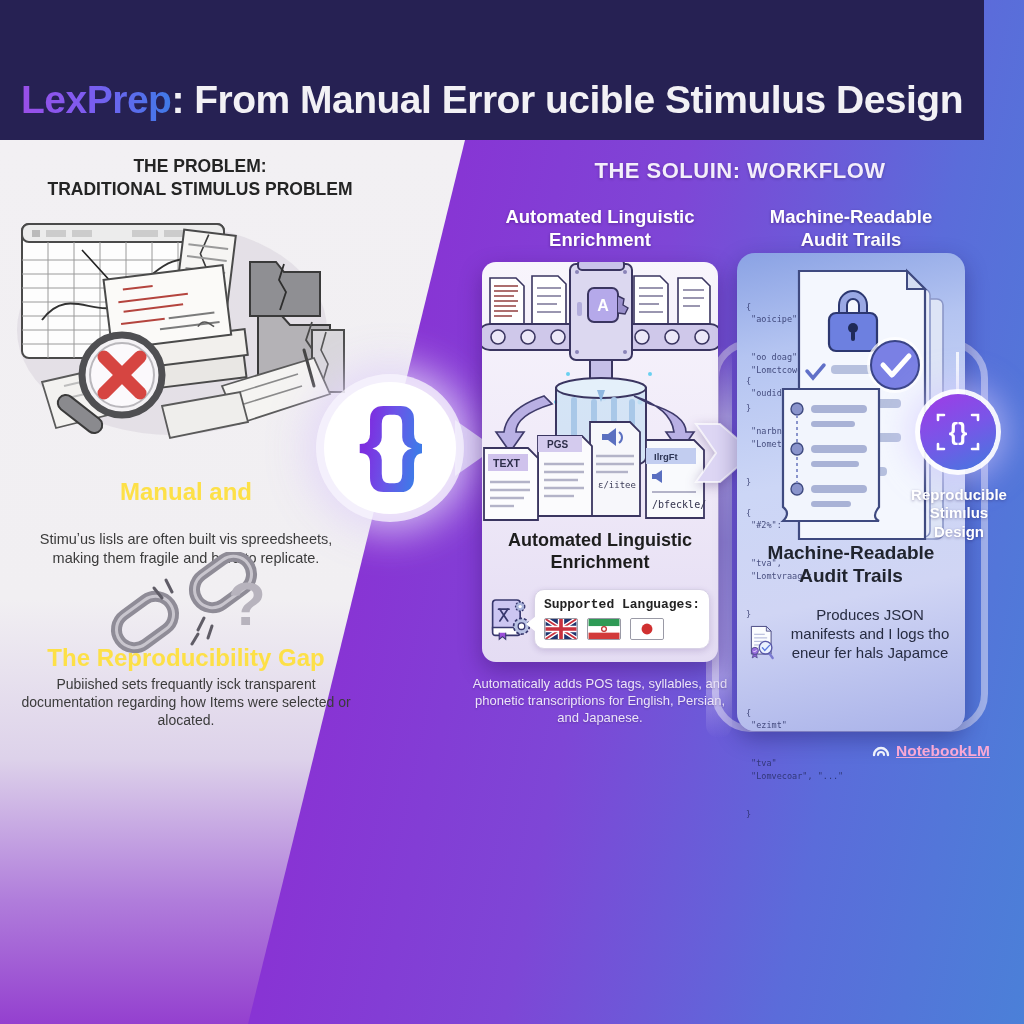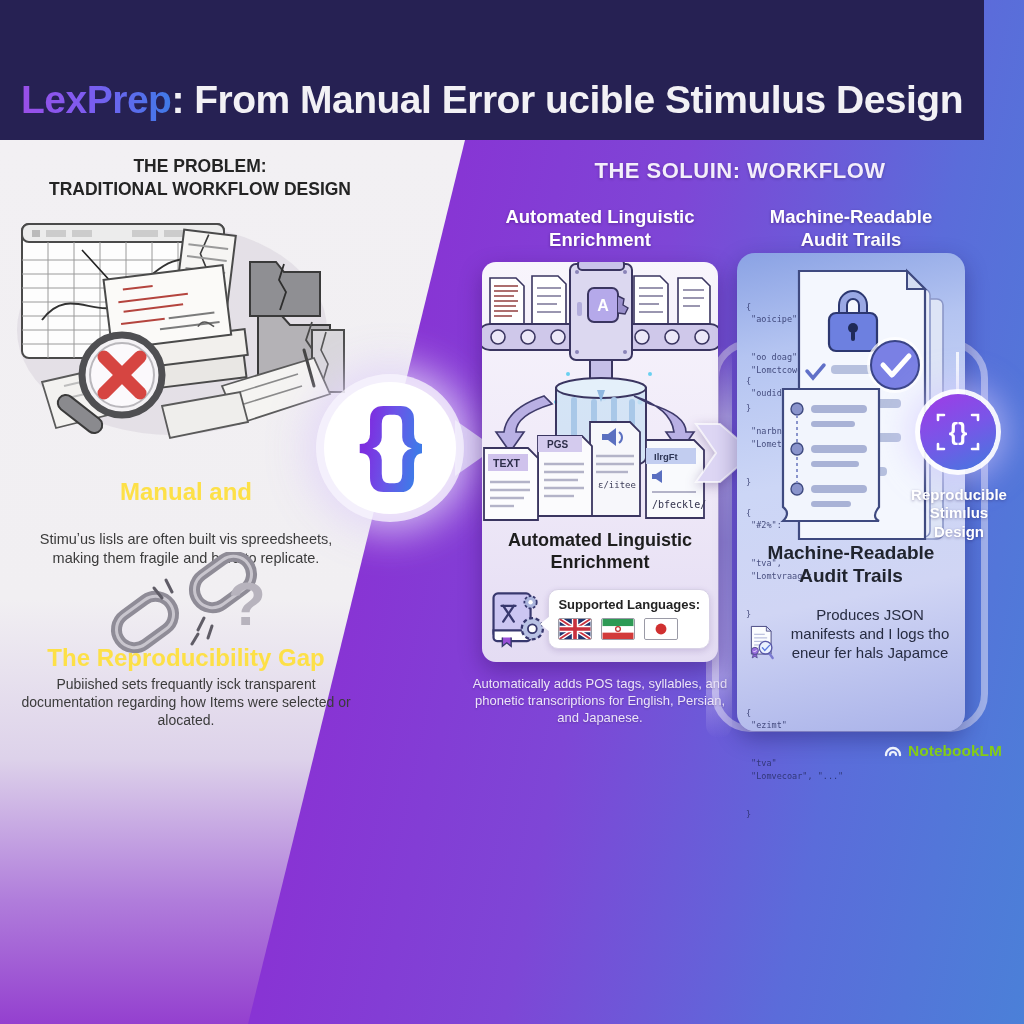--- a/index.html
+++ b/index.html
@@ -26,21 +26,21 @@
   .sol-head{left:520px;top:158px;width:440px;text-align:center;font-size:22px;font-weight:bold;
     color:#f3eefb;letter-spacing:.5px;text-shadow:0 1px 3px rgba(40,10,80,.35);}
   .col-head{text-align:center;font-size:18.5px;font-weight:bold;color:#ffffff;line-height:1.22;
     text-shadow:0 1px 3px rgba(40,10,80,.4);}
   
   .card1{left:482px;top:262px;width:236px;height:400px;border-radius:14px;
     background:linear-gradient(180deg,#f8f5fc 0%,#efe9f8 55%,#e4dcf3 100%);
     box-shadow:0 8px 22px rgba(50,15,95,.40);}
   .card1-title{left:0;top:268px;width:236px;text-align:center;font-size:18px;font-weight:bold;
     color:#1d1d1d;line-height:1.2;}
-  .lang-row{left:8px;top:320px;width:220px;height:74px;display:flex;align-items:center;gap:2px;}
+  .lang-row{left:8px;top:320px;width:220px;height:74px;display:flex;align-items:center;gap:2px;font-family:Liberation Mono, monospace;}
   .bubble{position:relative;background:#ffffff;border:1px solid #d8d2e6;border-radius:10px;
     padding:7px 9px 8px;box-shadow:0 2px 6px rgba(70,40,120,.18);}
   .bubble:before{content:"";position:absolute;left:-9px;top:26px;border-top:8px solid transparent;
     border-bottom:8px solid transparent;border-right:10px solid #ffffff;}
   .bubble-label{font-size:13px;font-weight:bold;color:#232323;margin-bottom:6px;white-space:nowrap;}
   .flags{display:flex;gap:9px;}
   .card1-cap{left:466px;top:676px;width:268px;text-align:center;font-size:13px;color:#ece5f9;
     line-height:1.3;text-shadow:0 1px 2px rgba(40,10,80,.3);}
   .tube{left:712px;top:340px;width:276px;height:392px;border:7px solid rgba(238,236,250,.5);
     border-radius:38px;box-sizing:border-box;}
@@ -68,41 +68,41 @@
   .arrow-mid{left:694px;top:414px;filter:drop-shadow(0 3px 6px rgba(50,20,100,.3));}
   
   .badge-line{left:956px;top:352px;width:3px;height:48px;background:rgba(255,255,255,.8);}
   .badge-circle{left:920px;top:394px;width:76px;height:76px;border-radius:50%;
     background:linear-gradient(155deg,#9a3fe6 8%,#7a55e8 48%,#4b74e0 92%);
     box-shadow:0 0 0 5px rgba(255,255,255,.9),0 0 30px 12px rgba(210,200,255,.55);
     display:flex;align-items:center;justify-content:center;}
   .badge-label{left:898px;top:478px;width:122px;text-align:center;font-size:15px;font-weight:bold;
     color:#ffffff;line-height:1.22;text-shadow:0 1px 3px rgba(30,20,80,.4);margin-top:8px;}
   
-  .attrib{left:872px;top:742px;width:142px;display:flex;align-items:center;justify-content:center;
-    gap:6px;color:#84cc16;font-size:15.5px;font-weight:bold;}
+  .attrib{left:872px;top:742px;width:142px;display:flex;align-items:center;justify-content:flex-start;
+    gap:6px;color:#f9a8d4;font-size:15.5px;font-weight:bold;text-decoration:underline;}
   .flag{width:34px;height:22px;border:1px solid #9a9aa6;border-radius:2px;overflow:hidden;box-sizing:border-box;}
 </style>
 </head>
 <body>
 
 <div class="stage">
 
   <div class="abs bg-right"></div>
   <div class="abs ribbon"></div>
   <div class="abs tube"></div>
   <div class="abs panel-left"></div>
 
   <div class="abs header">
     <div class="title"><span class="brand">LexPrep</span><span>: From Manual Error ucible Stimulus Design</span></div>
   </div>
 
   <div class="abs prob-head">
     <div>THE PROBLEM:</div>
-    <div>TRADITIONAL WORKFLOW DESIGN</div>
+    <div>TRADITIONAL STIMULUS PROBLEM</div>
   </div>
 
   <svg class="abs" style="left:12px;top:210px;" width="342" height="230" viewBox="0 0 342 230">
     <ellipse cx="160" cy="120" rx="155" ry="105" fill="#d9d4dc" opacity=".55"></ellipse>
 
     <g>
       <rect x="10" y="14" width="202" height="134" rx="7" fill="#fdfdfd" stroke="#4a4a4a" stroke-width="2"></rect>
       <rect x="10" y="14" width="202" height="18" rx="7" fill="#ececec" stroke="#4a4a4a" stroke-width="2"></rect>
       <rect x="20" y="20" width="8" height="7" fill="#bbb"></rect>
         <rect x="34" y="20" width="20" height="7" fill="#ccc"></rect>

